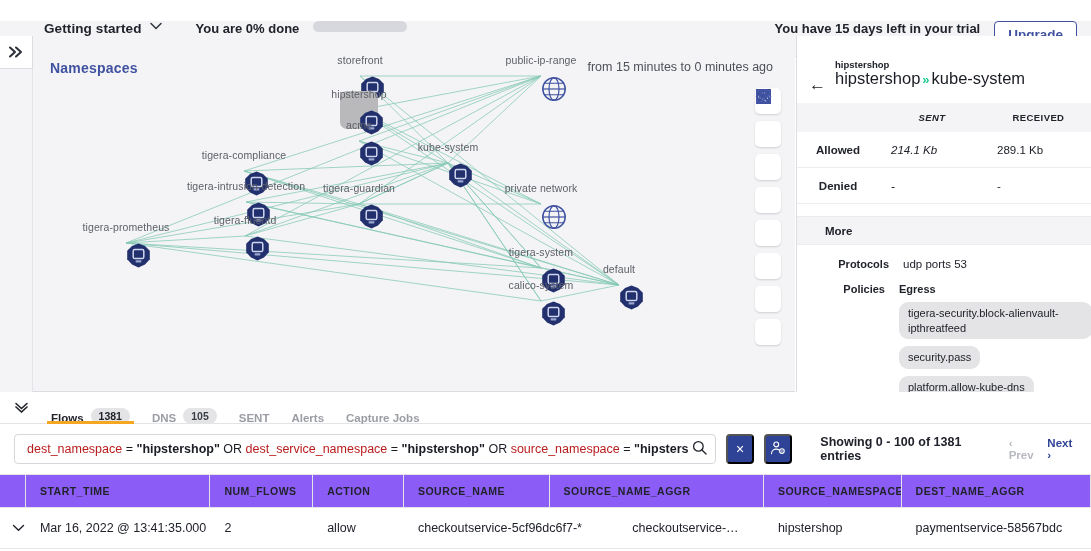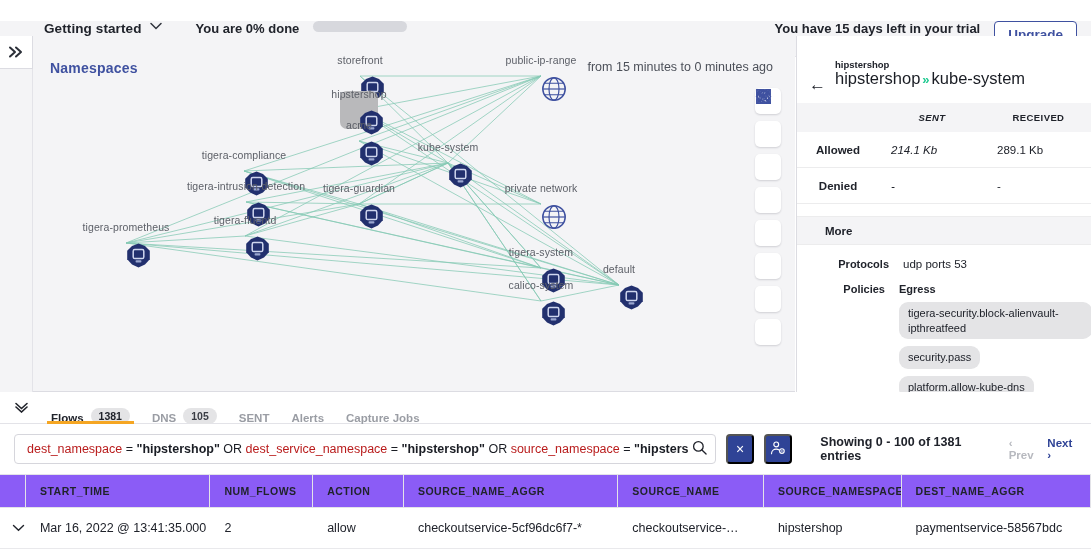--- a/index.html
+++ b/index.html
@@ -517,22 +517,22 @@
       <span class="prev">‹ Prev</span>
       <span class="next">Next ›</span>
     </div>
 
     <div class="dtable">
       <div class="drow dhead" id="thead">
           <div class="cell w0"></div>
           <div class="cell w1">START_TIME</div>
           <div class="cell w2">NUM_FLOWS</div>
           <div class="cell w3">ACTION</div>
+          <div class="cell w5">SOURCE_NAME</div>
           <div class="cell w4">SOURCE_NAME_AGGR</div>
-          <div class="cell w5">SOURCE_NAME</div>
           <div class="cell w6">SOURCE_NAMESPACE</div>
           <div class="cell w7">DEST_NAME_AGGR</div>
         </div>
       <div class="drow dbody">
         <div class="cell w0">
           <span class="exp">
             <svg width="13" height="8" viewBox="0 0 13 8">
                 <path d="M1.5 1.5 L6.5 6.2 L11.5 1.5" stroke="#20232b" stroke-width="1.4" fill="none" stroke-linecap="round"></path>
               </svg>
           </span>

